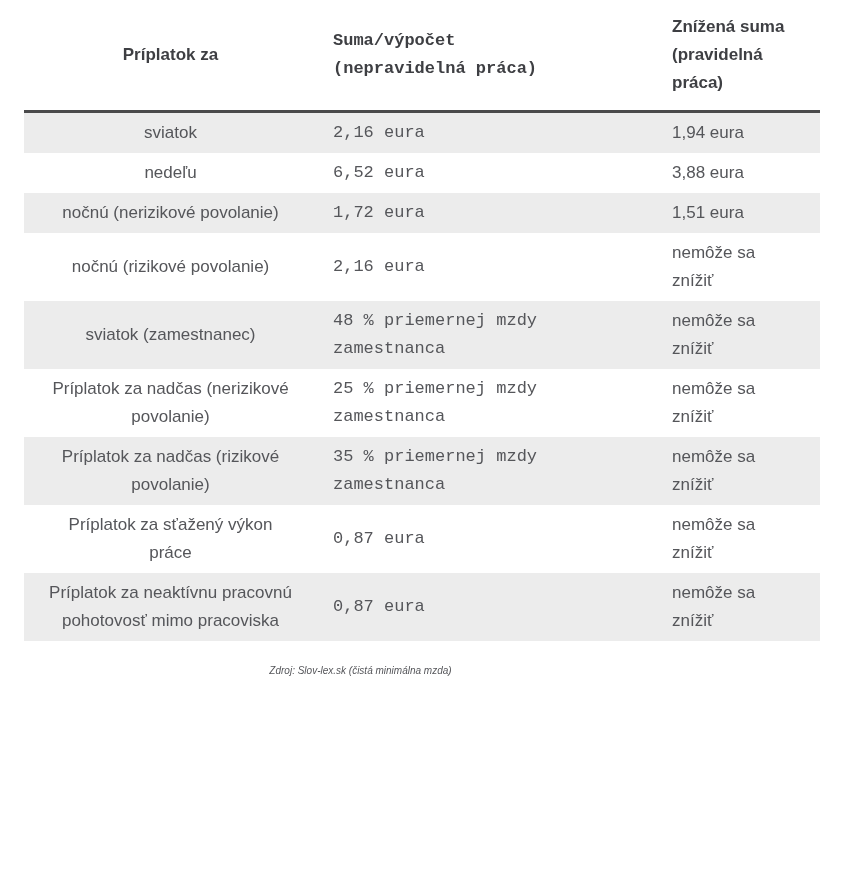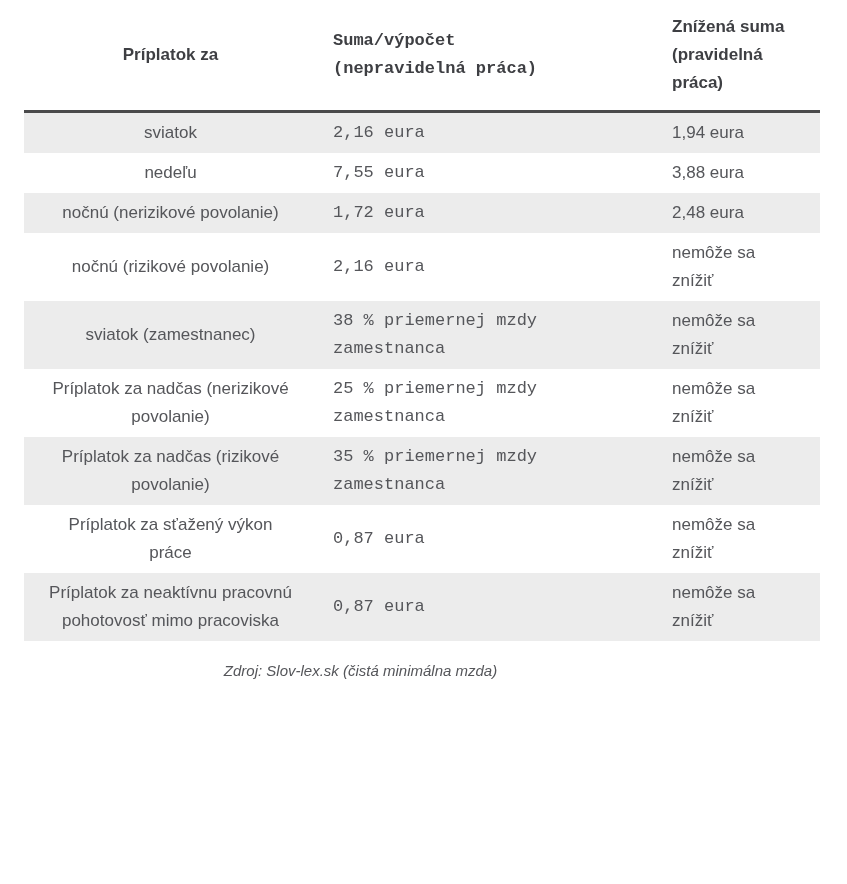--- a/index.html
+++ b/index.html
@@ -51,21 +51,21 @@
   .c3 { padding-left: 24px; padding-right: 24px; }
 
   tbody tr:nth-child(odd) { background: #ececec; }
   tbody tr:nth-child(even) { background: #ffffff; }
 
   .source-note {
     margin-top: 22px;
     width: 721px;
     text-align: center;
     font-style: italic;
-    font-size: 15px;
+    font-size: 10px;
     line-height: 16px;
     color: #55565a;
   }
 </style>
 </head>
 <body>
 
 <div class="page">
 
   <table class="supplements">
@@ -82,36 +82,36 @@
       </tr>
     </thead>
     <tbody>
       <tr>
         <td class="c1">sviatok</td>
         <td class="c2">2,16 eura</td>
         <td class="c3">1,94 eura</td>
       </tr>
       <tr>
         <td class="c1">nedeľu</td>
-        <td class="c2">7,55 eura</td>
+        <td class="c2">6,52 eura</td>
         <td class="c3">3,88 eura</td>
       </tr>
       <tr>
         <td class="c1">nočnú (nerizikové povolanie)</td>
         <td class="c2">1,72 eura</td>
-        <td class="c3">2,48 eura</td>
+        <td class="c3">1,51 eura</td>
       </tr>
       <tr>
         <td class="c1">nočnú (rizikové povolanie)</td>
         <td class="c2">2,16 eura</td>
         <td class="c3">nemôže sa znížiť</td>
       </tr>
       <tr>
         <td class="c1">sviatok (zamestnanec)</td>
-        <td class="c2">38 % priemernej mzdy zamestnanca</td>
+        <td class="c2">48 % priemernej mzdy zamestnanca</td>
         <td class="c3">nemôže sa znížiť</td>
       </tr>
       <tr>
         <td class="c1">Príplatok za nadčas (nerizikové povolanie)</td>
         <td class="c2">25 % priemernej mzdy zamestnanca</td>
         <td class="c3">nemôže sa znížiť</td>
       </tr>
       <tr>
         <td class="c1">Príplatok za nadčas (rizikové povolanie)</td>
         <td class="c2">35 % priemernej mzdy zamestnanca</td>

